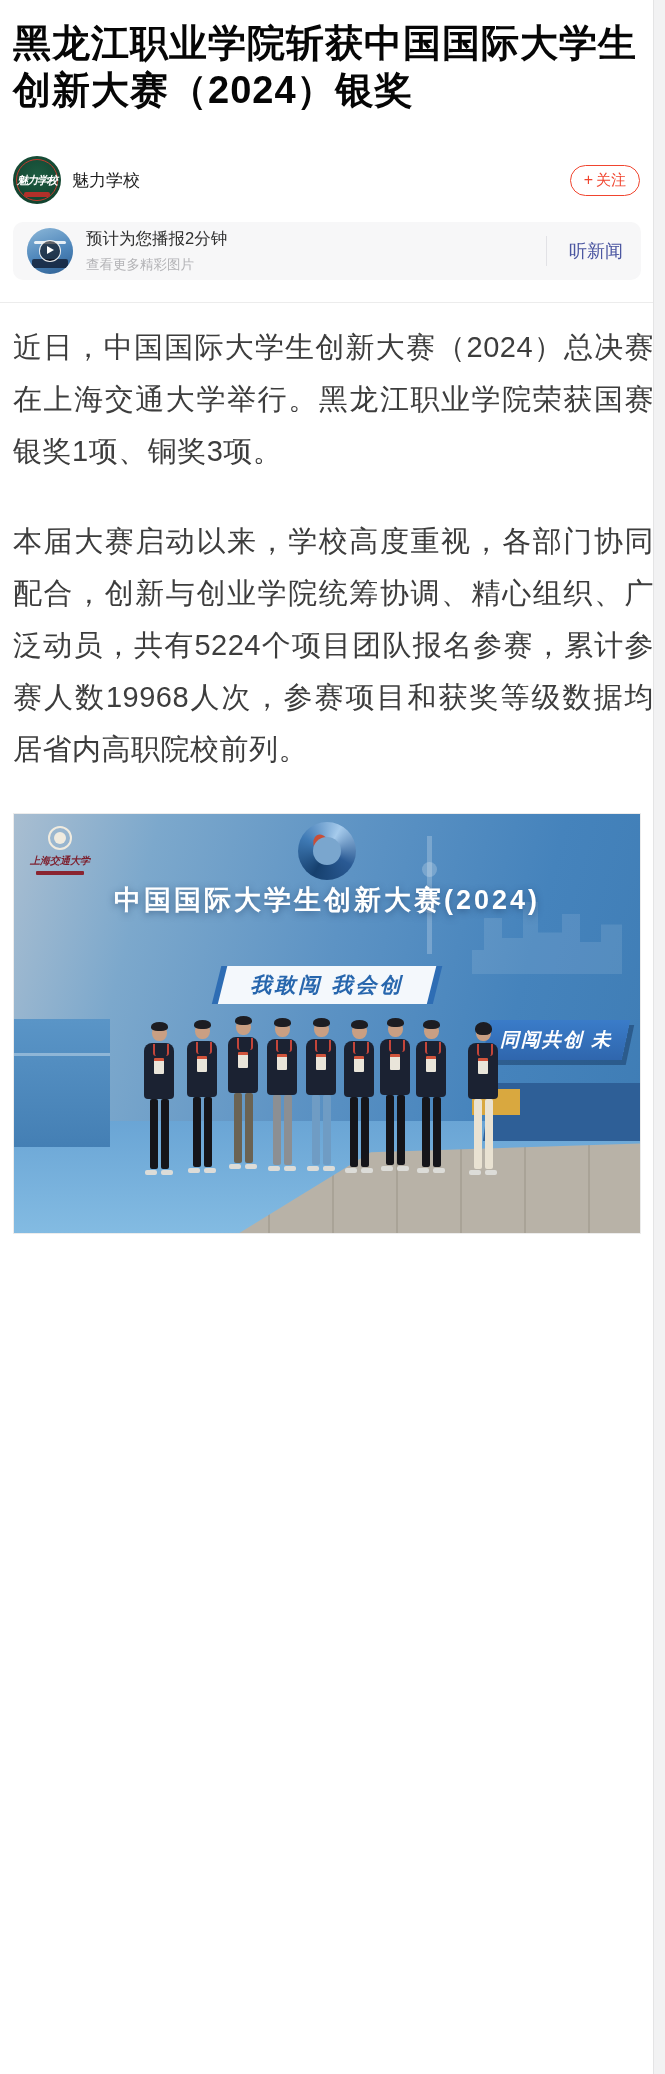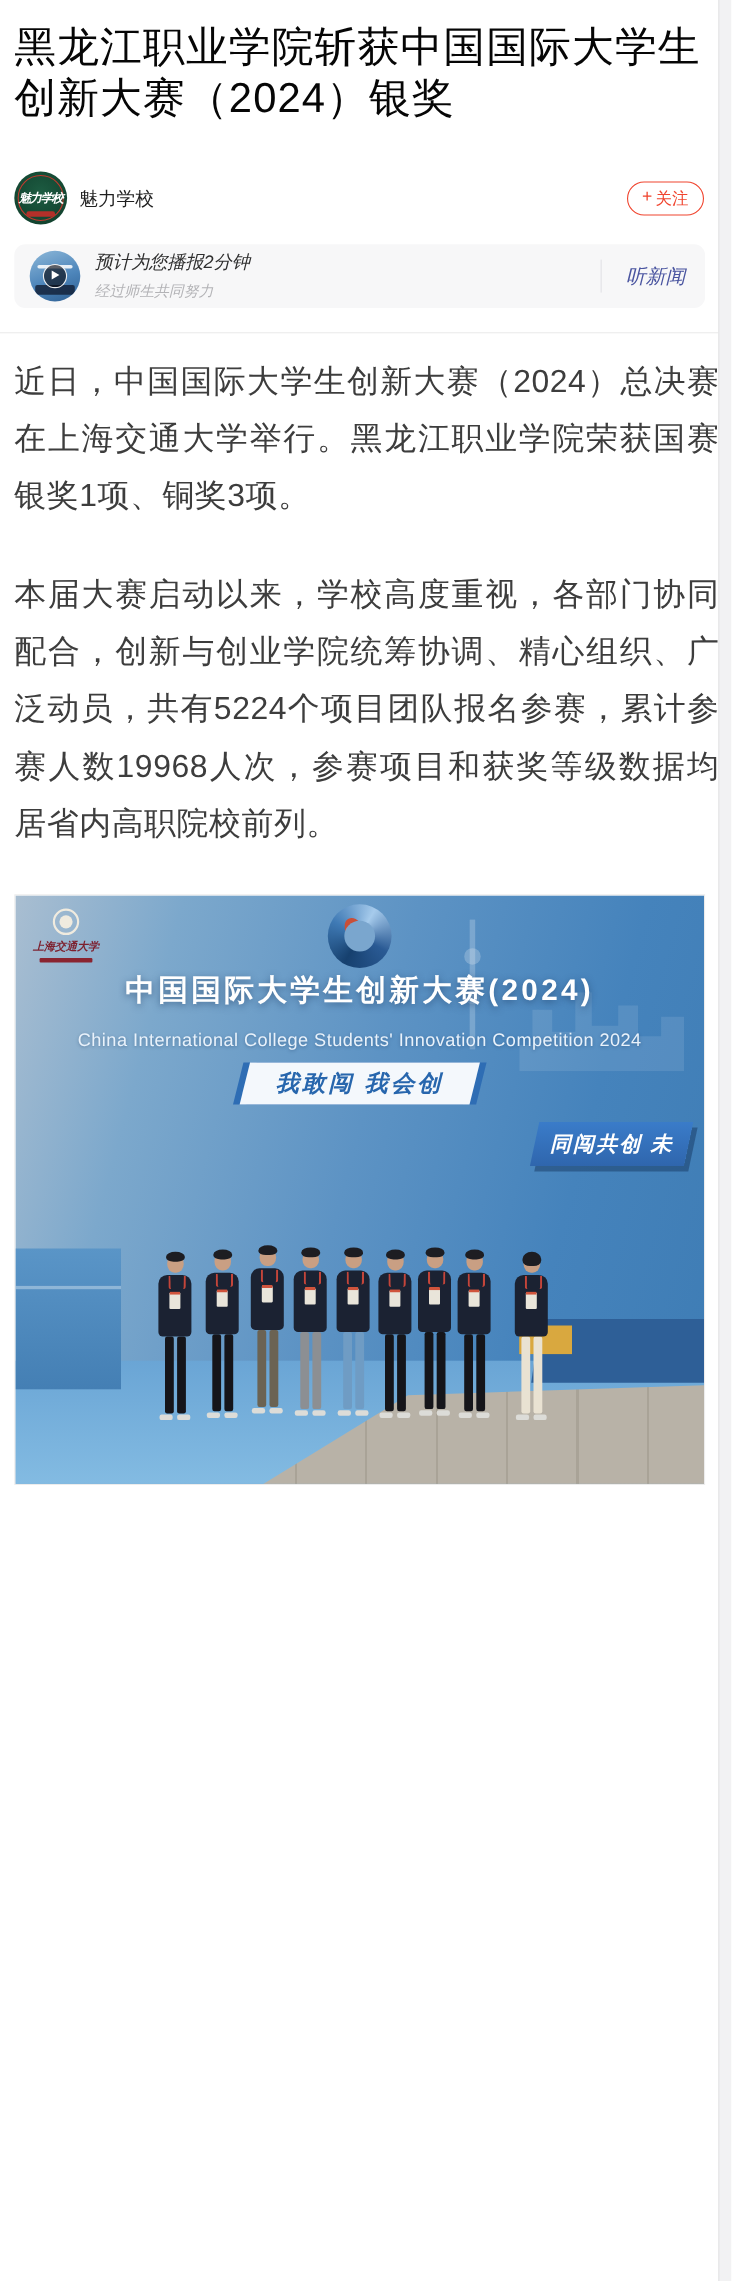--- a/index.html
+++ b/index.html
@@ -4,57 +4,57 @@
 <style>
   html,body{margin:0;padding:0;}
   body{
     width:665px;height:2074px;position:relative;background:#ffffff;
     font-family:"Liberation Sans","DejaVu Sans",sans-serif;overflow:hidden;
   }
   .scroll-track{position:absolute;top:0;right:0;width:11px;height:2074px;background:#f2f2f3;border-left:1px solid #e4e4e5;}
   .content{position:absolute;top:0;left:0;width:654px;}
 
   
-  .page-title{margin:0;padding:20px 14px 0 13px;font-size:38px;line-height:47px;font-weight:400;color:#060606;letter-spacing:1px;}
+  .page-title{margin:0;padding:20px 14px 0 13px;font-size:38px;line-height:47px;font-weight:700;color:#060606;letter-spacing:1px;}
 
   
   .author-row{display:flex;align-items:center;margin:42px 14px 0 13px;}
   .avatar{width:48px;height:48px;border-radius:50%;background:radial-gradient(circle at 50% 40%,#1d5c42 0%,#12432f 75%);position:relative;overflow:hidden;flex:0 0 auto;}
   .avatar::before{content:"";position:absolute;inset:3px;border:1.5px solid #c23a2e;border-radius:50%;}
   .avatar-text{position:absolute;top:17px;left:0;right:0;text-align:center;color:#fff;font-size:11px;font-weight:700;font-style:italic;letter-spacing:-1px;white-space:nowrap;}
   .avatar-band{position:absolute;bottom:7px;left:11px;right:11px;height:5px;background:#b3302a;border-radius:2px;}
   .author-info{margin-left:11px;flex:1;}
   .author-name{font-size:17px;color:#1f1f1f;}
   .author-date{font-size:13.5px;color:#9d9d9d;margin-top:6px;}
   .follow-btn{border:1.5px solid #f0442e;color:#f0442e;background:#fff;border-radius:16px;height:29px;padding:0 13px;font-size:15px;display:flex;align-items:center;gap:3px;cursor:pointer;}
   .follow-plus{font-size:16px;line-height:1;}
 
   
-  .audio-card{margin:18px 13px 0 13px;height:58px;background:#f7f7f8;border-radius:10px;display:flex;align-items:center;padding:0 14px;font-style:italic;}
+  .audio-card{margin:18px 13px 0 13px;height:58px;background:#f7f7f8;border-radius:10px;display:flex;align-items:center;padding:0 14px;}
   .audio-thumb{width:46px;height:46px;border-radius:50%;position:relative;overflow:hidden;flex:0 0 auto;
     background:linear-gradient(160deg,#8db8d9 0%,#4d85ba 55%,#2e5f92 100%);}
   .audio-thumb .mini-line{position:absolute;top:13px;left:7px;right:7px;height:3px;background:rgba(255,255,255,.85);border-radius:2px;}
   .audio-thumb .mini-people{position:absolute;bottom:6px;left:5px;right:5px;height:9px;background:rgba(18,30,52,.8);border-radius:2px;}
   .play-overlay{position:absolute;top:50%;left:50%;width:20px;height:20px;margin:-11px 0 0 -11px;background:rgba(8,8,14,.62);border:1.5px solid rgba(255,255,255,.92);border-radius:50%;}
   .play-overlay::after{content:"";position:absolute;left:7px;top:4.5px;width:0;height:0;border-left:7px solid #fff;border-top:4.5px solid transparent;border-bottom:4.5px solid transparent;}
   .audio-info{margin-left:13px;flex:1;}
   .audio-title{font-size:16.5px;color:#2e2e2e;}
   .audio-sub{font-size:13.5px;color:#b3b3b6;margin-top:6px;}
   .audio-divider{width:1px;height:30px;background:#e2e2e6;}
   .audio-action{font-size:18px;color:#4a55a0;padding-left:22px;padding-right:4px;cursor:pointer;}
 
   .section-divider{border:none;border-top:1px solid #ececec;margin:22px 0 0 0;}
 
   
   .article{margin-top:18px;}
   .article p{margin:0 0 38px 13px;font-size:29px;line-height:52px;color:#3d3d3d;text-align:justify;letter-spacing:0.5px;}
 
   
   .photo-card{margin:0 13px 38px 13px;border:1px solid #ececec;overflow:hidden;cursor:pointer;}
-  .photo{position:relative;height:535px;overflow:hidden;
+  .photo{position:relative;height:419px;overflow:hidden;
     background:linear-gradient(105deg,#a9bed1 0%,#7ca8cc 20%,#5d93c4 48%,#4583bc 75%,#3e7cb4 100%);}
   .tower{position:absolute;left:66%;top:22px;width:5px;height:118px;background:rgba(255,255,255,.22);}
   .tower::before{content:"";position:absolute;top:26px;left:-5px;width:15px;height:15px;border-radius:50%;background:rgba(255,255,255,.22);}
   .tower::after{content:"";position:absolute;top:64px;left:-4px;width:13px;height:13px;border-radius:50%;background:rgba(255,255,255,.18);}
   .buildings{position:absolute;right:18px;top:80px;width:150px;height:80px;background:rgba(255,255,255,.10);
     clip-path:polygon(0 70%,8% 70%,8% 30%,20% 30%,20% 55%,34% 55%,34% 10%,44% 10%,44% 48%,60% 48%,60% 25%,72% 25%,72% 60%,86% 60%,86% 38%,100% 38%,100% 100%,0 100%);}
   .sjtu{position:absolute;top:12px;left:16px;text-align:center;}
   .sjtu-circle{width:20px;height:20px;border:2px solid #f0ebdf;border-radius:50%;margin:0 auto;position:relative;}
   .sjtu-circle::after{content:"";position:absolute;inset:4px;border-radius:50%;background:#f0ebdf;}
   .sjtu-text{margin-top:4px;font-size:10px;color:#7d1f2d;font-weight:700;font-style:italic;font-family:"DejaVu Serif",serif;}
@@ -122,21 +122,21 @@
   </div>
 
   <div class="audio-card">
     <div class="audio-thumb">
       <span class="mini-line"></span>
       <span class="mini-people"></span>
       <span class="play-overlay"></span>
     </div>
     <div class="audio-info">
       <div class="audio-title">预计为您播报2分钟</div>
-      <div class="audio-sub">经过师生共同努力</div>
+      <div class="audio-sub">查看更多精彩图片</div>
     </div>
     <div class="audio-divider"></div>
     <div class="audio-action">听新闻</div>
   </div>
 
   <hr class="section-divider">
 
   <div class="article">
     <p>近日，中国国际大学生创新大赛（2024）总决赛在上海交通大学举行。黑龙江职业学院荣获国赛银奖1项、铜奖3项。</p>
     <p>本届大赛启动以来，学校高度重视，各部门协同配合，创新与创业学院统筹协调、精心组织、广泛动员，共有5224个项目团队报名参赛，累计参赛人数19968人次，参赛项目和获奖等级数据均居省内高职院校前列。</p>
@@ -150,21 +150,20 @@
           <div class="sjtu-circle"></div>
           <div class="sjtu-text">上海交通大学</div>
           <div class="sjtu-band"></div>
         </div>
 
         <div class="swirl">
           <span class="swirl-red"></span>
         </div>
 
         <div class="photo-title">中国国际大学生创新大赛(2024)</div>
-        <div class="photo-sub">China International College Students' Innovation Competition 2024</div>
 
         <div class="slogan">
           <span class="slogan-text">我敢闯 我会创</span>
         </div>
 
         <div class="floor"></div>
         <div class="steps"></div>
         <div class="platform"></div>
         <div class="yellow-block"></div>
         <div class="side-sign">

